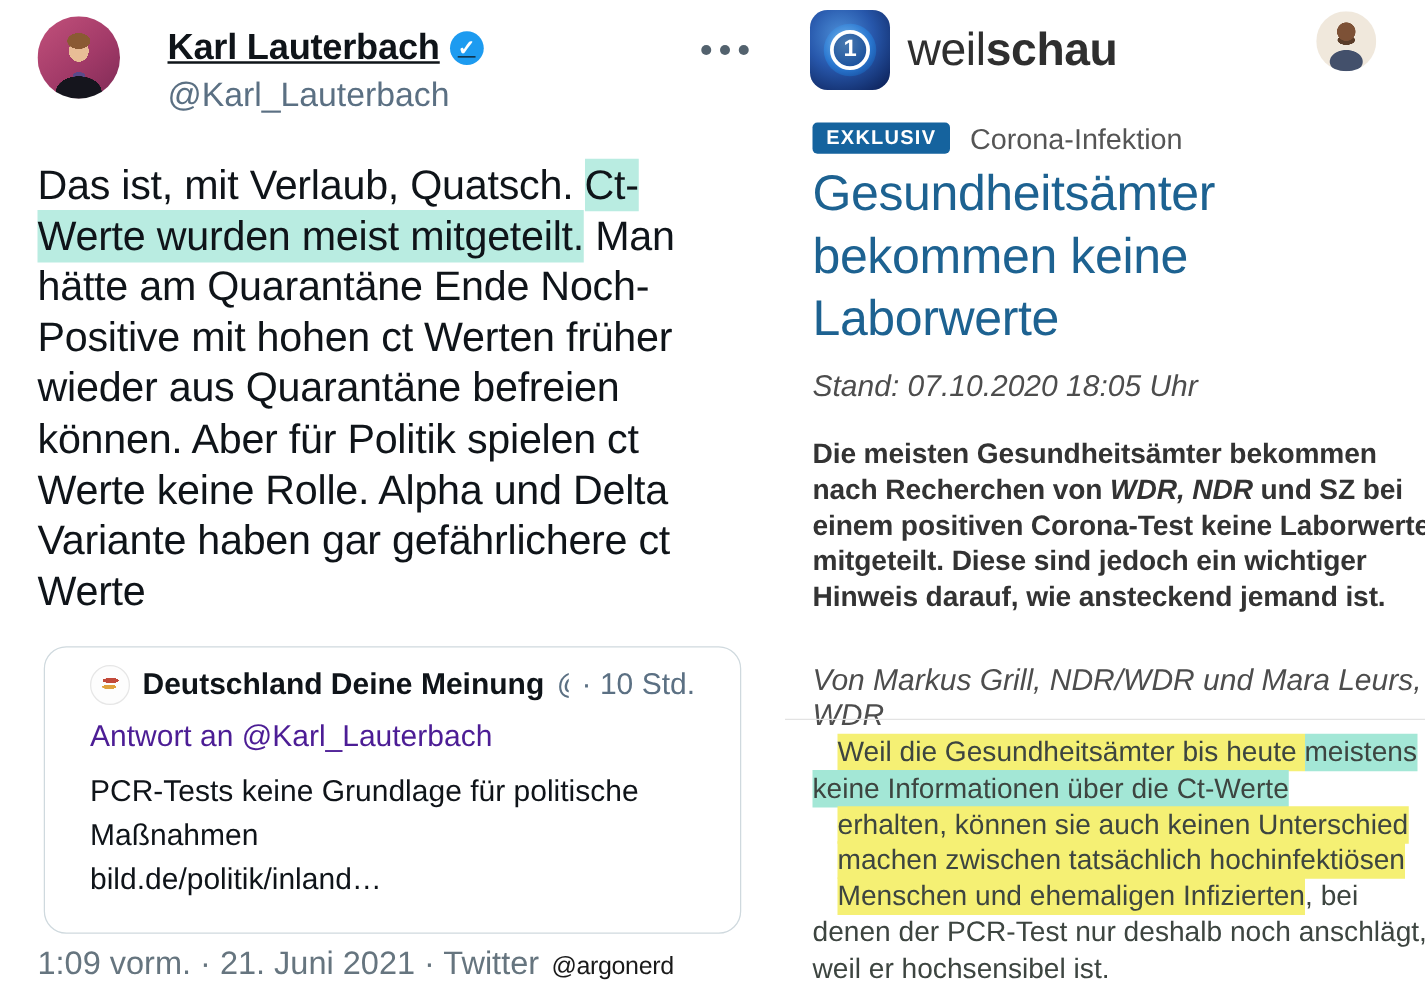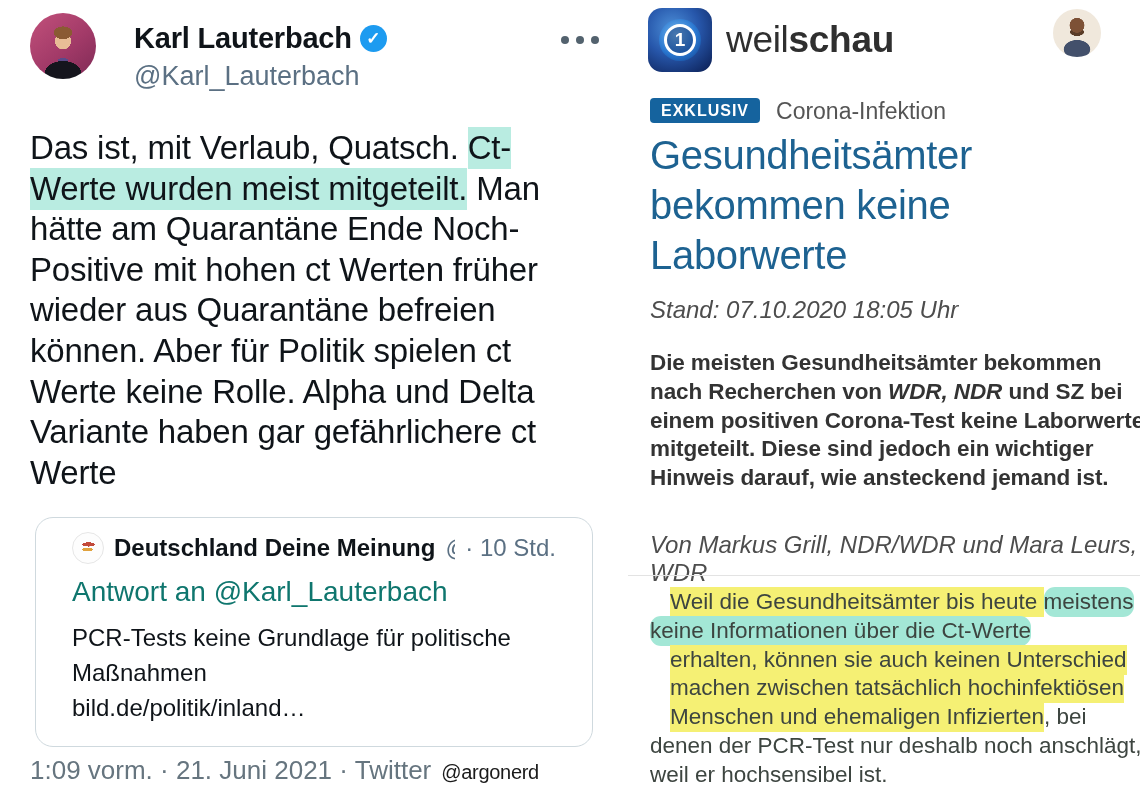--- a/index.html
+++ b/index.html
@@ -12,21 +12,21 @@
   .tw-avatar{
     position:absolute;left:30px;top:13px;width:66px;height:66px;border-radius:50%;
     background:
       radial-gradient(ellipse 13px 9px at 50% 30%, #8a5a33 0%, #8a5a33 70%, rgba(0,0,0,0) 71%),
       radial-gradient(ellipse 11px 12px at 50% 42%, #e8bd96 0%, #e8bd96 72%, rgba(0,0,0,0) 73%),
       radial-gradient(ellipse 26px 18px at 50% 92%, #15151d 0%, #15151d 70%, rgba(0,0,0,0) 71%),
       radial-gradient(ellipse 7px 4px at 50% 72%, #5a4a8a 0%, #5a4a8a 70%, rgba(0,0,0,0) 71%),
       linear-gradient(140deg,#c2517b 0%,#a23a68 55%,#7e2a55 100%);
   }
   .tw-head{position:absolute;left:134px;top:22px;}
-  .tw-name-row{display:flex;align-items:center;gap:8px;}
+  .tw-name-row{display:flex;align-items:center;gap:8px;text-decoration:underline;}
   .tw-name{font-size:29px;font-weight:bold;color:#0f1419;letter-spacing:-.2px;}
   .verified{
     width:27px;height:27px;border-radius:50%;background:#1d9bf0;color:#fff;
     display:inline-flex;align-items:center;justify-content:center;
     font-size:17px;font-weight:bold;flex:0 0 auto;
   }
   .tw-handle{font-size:27px;color:#5b7083;margin-top:6px;}
   .more-btn{position:absolute;left:555px;top:30px;display:flex;gap:7px;padding:6px;cursor:pointer;}
   .more-btn i{width:8px;height:8px;border-radius:50%;background:#53626e;}
   .tweet-text{position:absolute;left:30px;top:128px;font-size:33px;line-height:40.6px;color:#0f1419;letter-spacing:-.2px;white-space:pre;}
@@ -40,21 +40,21 @@
   .qc-avatar{
     width:32px;height:32px;border-radius:50%;flex:0 0 auto;border:1px solid #e6e6e6;box-sizing:border-box;
     background:
       radial-gradient(ellipse 9px 3px at 52% 38%, #c2493a 0%, #c2493a 70%, rgba(0,0,0,0) 71%),
       radial-gradient(ellipse 8px 2.5px at 48% 55%, #e0a23e 0%, #e0a23e 70%, rgba(0,0,0,0) 71%),
       #fdfdfd;
   }
   .qc-name{font-size:24px;font-weight:bold;color:#0f1419;}
   .qc-handle{font-size:24px;color:#5b7083;overflow:hidden;text-overflow:ellipsis;}
   .qc-time{font-size:24px;color:#5b7083;margin-left:auto;flex:0 0 auto;}
-  .qc-reply{font-size:28px;color:#0f766e;margin-top:12px;}
+  .qc-reply{font-size:24px;color:#4c1d95;margin-top:12px;}
   .qc-body{font-size:24px;color:#0f1419;margin-top:12px;line-height:35px;}
   .tw-footer{position:absolute;left:30px;top:755px;font-size:26px;color:#66757f;display:flex;gap:10px;align-items:baseline;}
   .tw-footer .wm{color:#1a1a1a;font-size:20px;letter-spacing:-.3px;}
   
   .article-panel{position:absolute;left:628px;top:0;width:512px;height:798px;}
   .ts-brandrow{position:absolute;left:20px;top:8px;display:flex;align-items:center;gap:14px;cursor:pointer;}
   .ts-icon{
     width:64px;height:64px;border-radius:14px;position:relative;flex:0 0 auto;
     background:radial-gradient(circle at 38% 32%, #4c8fd8 0%, #2757ab 45%, #0a1c50 100%);
   }
@@ -84,21 +84,21 @@
     padding:4px 11px 3px;border-radius:4px;
   }
   .category{font-size:23px;color:#555;}
   .headline{position:absolute;left:22px;top:130px;font-size:40px;line-height:50px;color:#1d6291;letter-spacing:-.3px;}
   .standline{position:absolute;left:22px;top:296px;font-size:24px;font-style:italic;color:#4d4d4d;}
   .teaser{position:absolute;left:22px;top:349px;font-size:22.5px;line-height:28.8px;font-weight:bold;color:#333;letter-spacing:-.1px;}
   .teaser .it{font-style:italic;}
   .byline{position:absolute;left:22px;top:531px;font-size:24px;font-style:italic;color:#4d4d4d;}
   .divider{position:absolute;left:0;top:575px;width:512px;height:1px;background:#e3e3e3;}
   .article-body{position:absolute;left:22px;top:588px;font-size:22.5px;line-height:28.8px;color:#3d4540;}
-  .article-body .hl-teal{background:#a3e7d6;padding:2px 0 3px;border-radius:11px;}
+  .article-body .hl-teal{background:#a3e7d6;padding:2px 0 3px;}
   .article-body .hl-yellow{background:#f5f074;padding:2px 0 3px;margin-left:20px;}
   .seg-line{white-space:pre;}
 </style>
 </head>
 <body>
 
 <div class="tweet-panel">
   <div class="tw-avatar"></div>
 
   <div class="tw-head">

